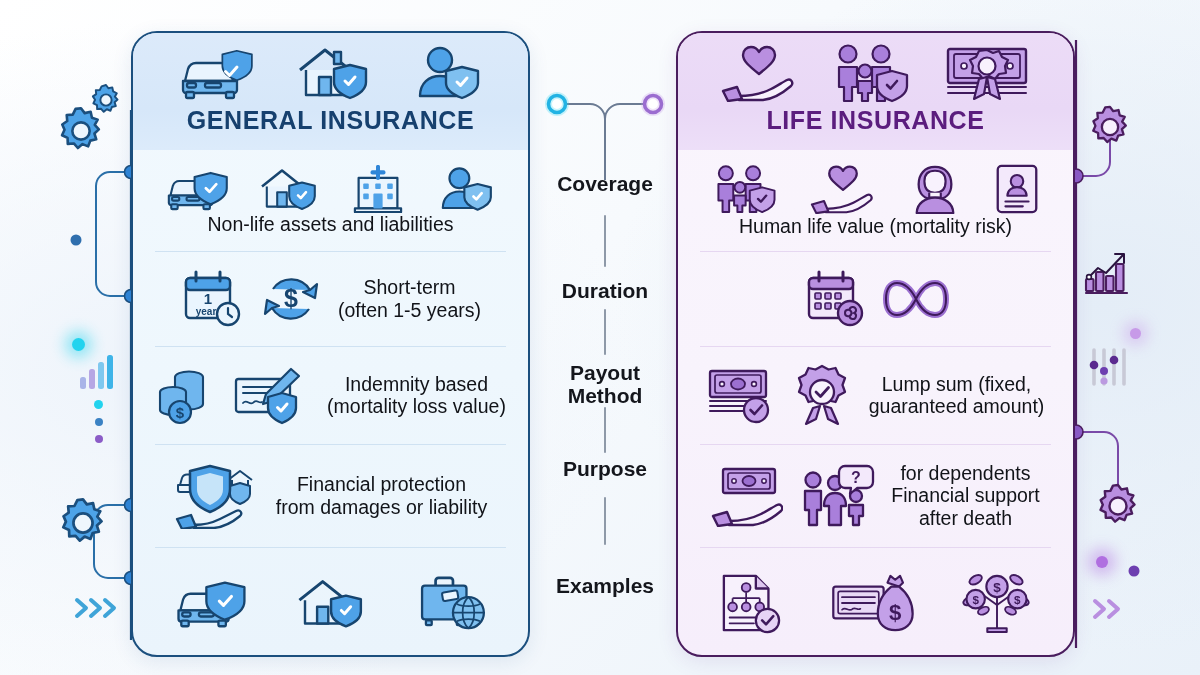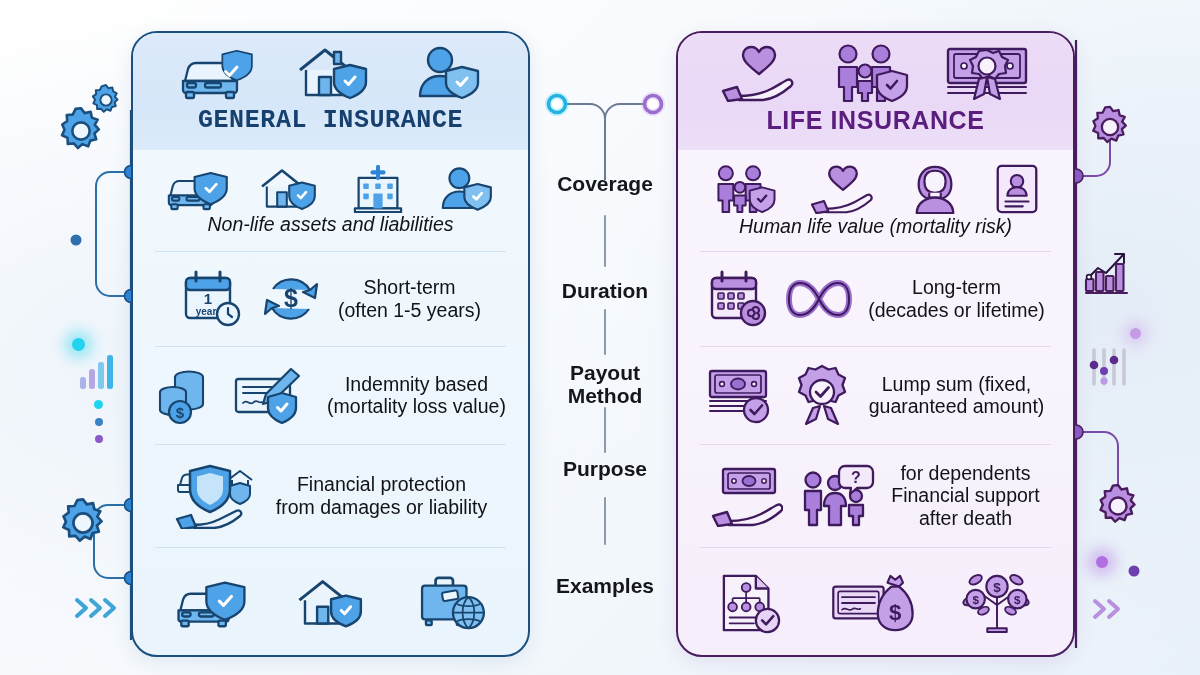--- a/index.html
+++ b/index.html
@@ -45,21 +45,20 @@
   }
 
   .panel-head {
     position: relative;
     height: 117px;
     box-sizing: border-box;
     padding-top: 9px;
   }
   #panel-general .panel-head {
     background: linear-gradient(180deg, #dceafa 0%, #d6e7f9 65%, #dcebfb 100%);
-    font-family: Liberation Mono, monospace;
   }
   #panel-life .panel-head {
     background: linear-gradient(180deg, #ecdcf7 0%, #e9d8f6 65%, #eddff8 100%);
   }
   .head-icons {
     display: flex;
     justify-content: space-around;
     align-items: center;
     height: 62px;
     padding: 0 26px;
@@ -110,21 +109,21 @@
   .row-inline {
     display: flex;
     align-items: center;
     justify-content: center;
     gap: 16px;
     width: 100%;
   }
   .row-inline .row-text { text-align: center; }
 
   
-  .r-coverage { height: 101px; font-style: italic; }
+  .r-coverage { height: 101px; }
   .r-duration { height: 95px; }
   .r-payout   { height: 98px; }
   .r-purpose  { height: 103px; }
   .r-examples { height: 112px; }
 
   
   #center-col {
     position: absolute;
     left: 535px;
     top: 90px;
@@ -604,24 +603,20 @@
             <rect x="22" y="35" width="6" height="6" rx="1"></rect>
             <rect x="32" y="35" width="6" height="6" rx="1"></rect>
           </g>
           <circle cx="47" cy="45" r="12" fill="#b98fe0" stroke="#3f1a5c" stroke-width="2.4"></circle>
           <path d="M42 45 a3.2 3.2 0 1 1 4.6 2.8 a3.2 3.2 0 1 0 4.6 -2.8 a3.2 3.2 0 1 0 -4.6 -2.8 a3.2 3.2 0 1 1 -4.6 2.8 Z" fill="none" stroke="#3f1a5c" stroke-width="2"></path>
         </svg>
         <svg width="66" height="44" viewBox="0 0 66 44">
           <path d="M33 22 C27 10 21 6 14 6 C7 6 3 12 3 22 C3 32 7 38 14 38 C21 38 27 34 33 22 C39 10 45 6 52 6 C59 6 63 12 63 22 C63 32 59 38 52 38 C45 38 39 34 33 22 Z" fill="none" stroke="#9b6fd0" stroke-width="6" stroke-linejoin="round"></path>
           <path d="M33 22 C27 10 21 6 14 6 C7 6 3 12 3 22 C3 32 7 38 14 38 C21 38 27 34 33 22 C39 10 45 6 52 6 C59 6 63 12 63 22 C63 32 59 38 52 38 C45 38 39 34 33 22 Z" fill="none" stroke="#3f1a5c" stroke-width="2.1" stroke-linejoin="round"></path>
         </svg>
-        <div class="row-text">
-          <div>Long-term</div>
-          <div>(decades or lifetime)</div>
-        </div>
       </div>
     </div>
 
     <div class="row r-payout">
       <div class="row-inline">
         <svg width="68" height="58" viewBox="0 0 68 58">
           <rect x="3" y="5" width="56" height="26" rx="2" fill="#c3a0e8" stroke="#3f1a5c" stroke-width="2.3"></rect>
           <rect x="8" y="9" width="46" height="18" rx="2" fill="none" stroke="#3f1a5c" stroke-width="1.7"></rect>
           <ellipse cx="31" cy="18" rx="7" ry="5.5" fill="#9b6fd0" stroke="#3f1a5c" stroke-width="1.8"></ellipse>
           <circle cx="15" cy="18" r="2.4" fill="#f8f2fd" stroke="#3f1a5c" stroke-width="1.6"></circle>

